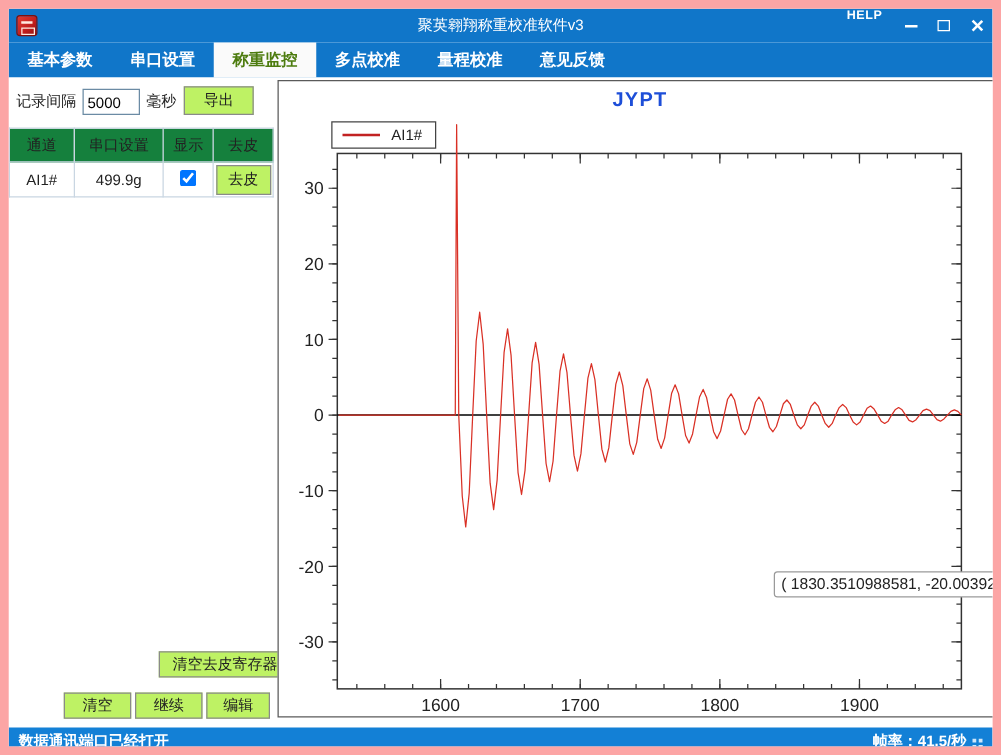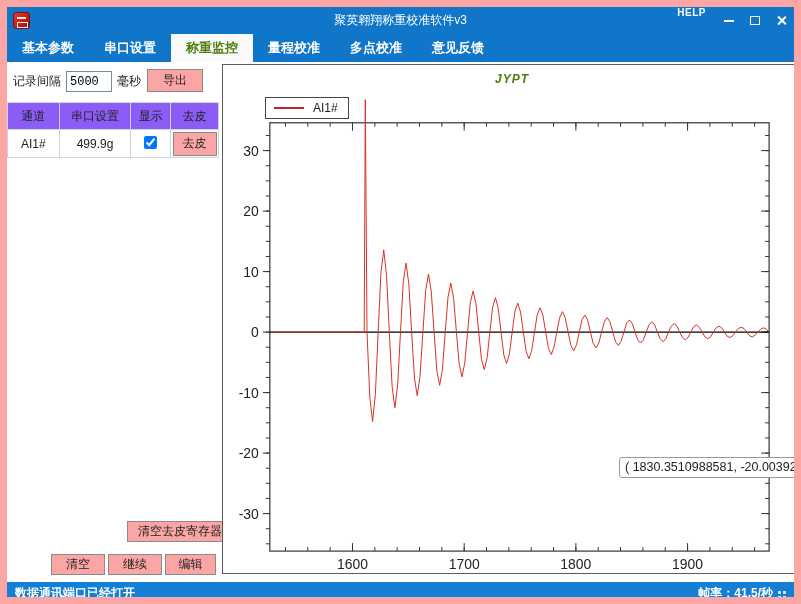--- a/index.html
+++ b/index.html
@@ -32,42 +32,42 @@
             background:#1076c9; display:flex; align-items:stretch; }
   .tab { color:#fff; font-size:13px; font-weight:bold; padding:0 15px;
          display:flex; align-items:center; }
   .tab.active { background:#fafafa; color:#4d7c0f; }
 
   
   .content { position:absolute; left:0; top:55px; width:100%; height:520px; background:#fff;padding-left:28px; }
 
   .left-panel { position:absolute; left:0; top:0; width:213px; height:100%; font-size:12px; color:#222; }
   .record-row { position:absolute; left:6px; top:9px; display:flex; align-items:center; gap:5px; }
-  .record-input { width:46px; height:21px; border:1px solid #6b8ba4; font-size:12px; padding:0 3px;font-family:Liberation Mono, monospace; }
-  .btn { background:#fca5a5; border:1px solid #8a8a8a; font-size:12px; color:#222;
+  .record-input { width:46px; height:21px; border:1px solid #6b8ba4; font-size:12px; padding:0 3px; }
+  .btn { background:#bef264; border:1px solid #8a8a8a; font-size:12px; color:#222;
          display:flex; align-items:center; justify-content:center; font-family:inherit; }
   .export-btn { position:absolute; left:140px; top:7px; width:56px; height:23px; }
 
   table.chan { position:absolute; left:0; top:40px; width:212px; border-collapse:collapse; }
   table.chan th, table.chan td { border:1px solid #c9d6e2; font-weight:normal;
       text-align:center; font-size:12px; color:#222; }
-  table.chan th { height:27px; background:#8b5cf6; }
+  table.chan th { height:27px; background:#15803d; }
   table.chan td { height:28px; }
   table.chan .c1{width:52px} .c2{width:72px} .c3{width:40px} .c4{width:48px}
   .tare-btn { width:44px; height:24px; margin:0 auto; }
   .clear-tare-btn { position:absolute; left:120px; top:459px; width:106px; height:21px; }
   .clear-btn   { position:absolute; left:44px;  top:492px; width:54px; height:21px;text-align:center; }
   .cont-btn    { position:absolute; left:101px; top:492px; width:54px; height:21px; }
   .edit-btn    { position:absolute; left:158px; top:492px; width:51px; height:21px; }
 
   
   .chart-panel { position:absolute; left:215px; top:2px; width:580px; height:510px;
                  border:1px solid #5a5a5a; background:#fff; }
   .chart-title { position:absolute; left:0; top:7px; width:100%; text-align:center;
-                 font-size:12px; font-weight:bold; letter-spacing:1px; color:#4d7c0f;font-style:italic; }
+                 font-size:16px; font-weight:bold; letter-spacing:1px; color:#1d4ed8; }
   .legend { position:absolute; left:42px; top:32px; border:1px solid #444; background:#fff;
             display:flex; align-items:center; gap:9px; padding:3px 10px 3px 8px; }
   .legend-line { width:30px; height:0; border-top:2px solid #c22222; }
   .legend-label { font-size:12px; color:#222; }
   #chart-svg { position:absolute; left:0; top:0; width:578px; height:508px; }
   #chart-svg text { font-family:"Liberation Sans",sans-serif; font-size:14px; fill:#222; }
 
   .tooltip { position:absolute; left:612px; top:450px; height:21px; width:200px;
              background:#fff; border:1px solid #9a9a9a; border-radius:3px;
              font-size:12.5px; color:#222; line-height:19px; padding:0 5px;
@@ -105,22 +105,22 @@
       <div class="wbtn">
           <span class="close-glyph"></span>
         </div>
     </div>
   </div>
 
   <div class="tabbar">
     <div class="tab">基本参数</div>
     <div class="tab">串口设置</div>
     <div class="tab active">称重监控</div>
+    <div class="tab">多点校准</div>
     <div class="tab">量程校准</div>
-    <div class="tab">多点校准</div>
     <div class="tab">意见反馈</div>
   </div>
 
   <div class="content">
 
     <div class="left-panel">
       <div class="record-row">
         <span>记录间隔</span>
         <input class="record-input" type="text" value="5000" style="">
         <span>毫秒</span>

